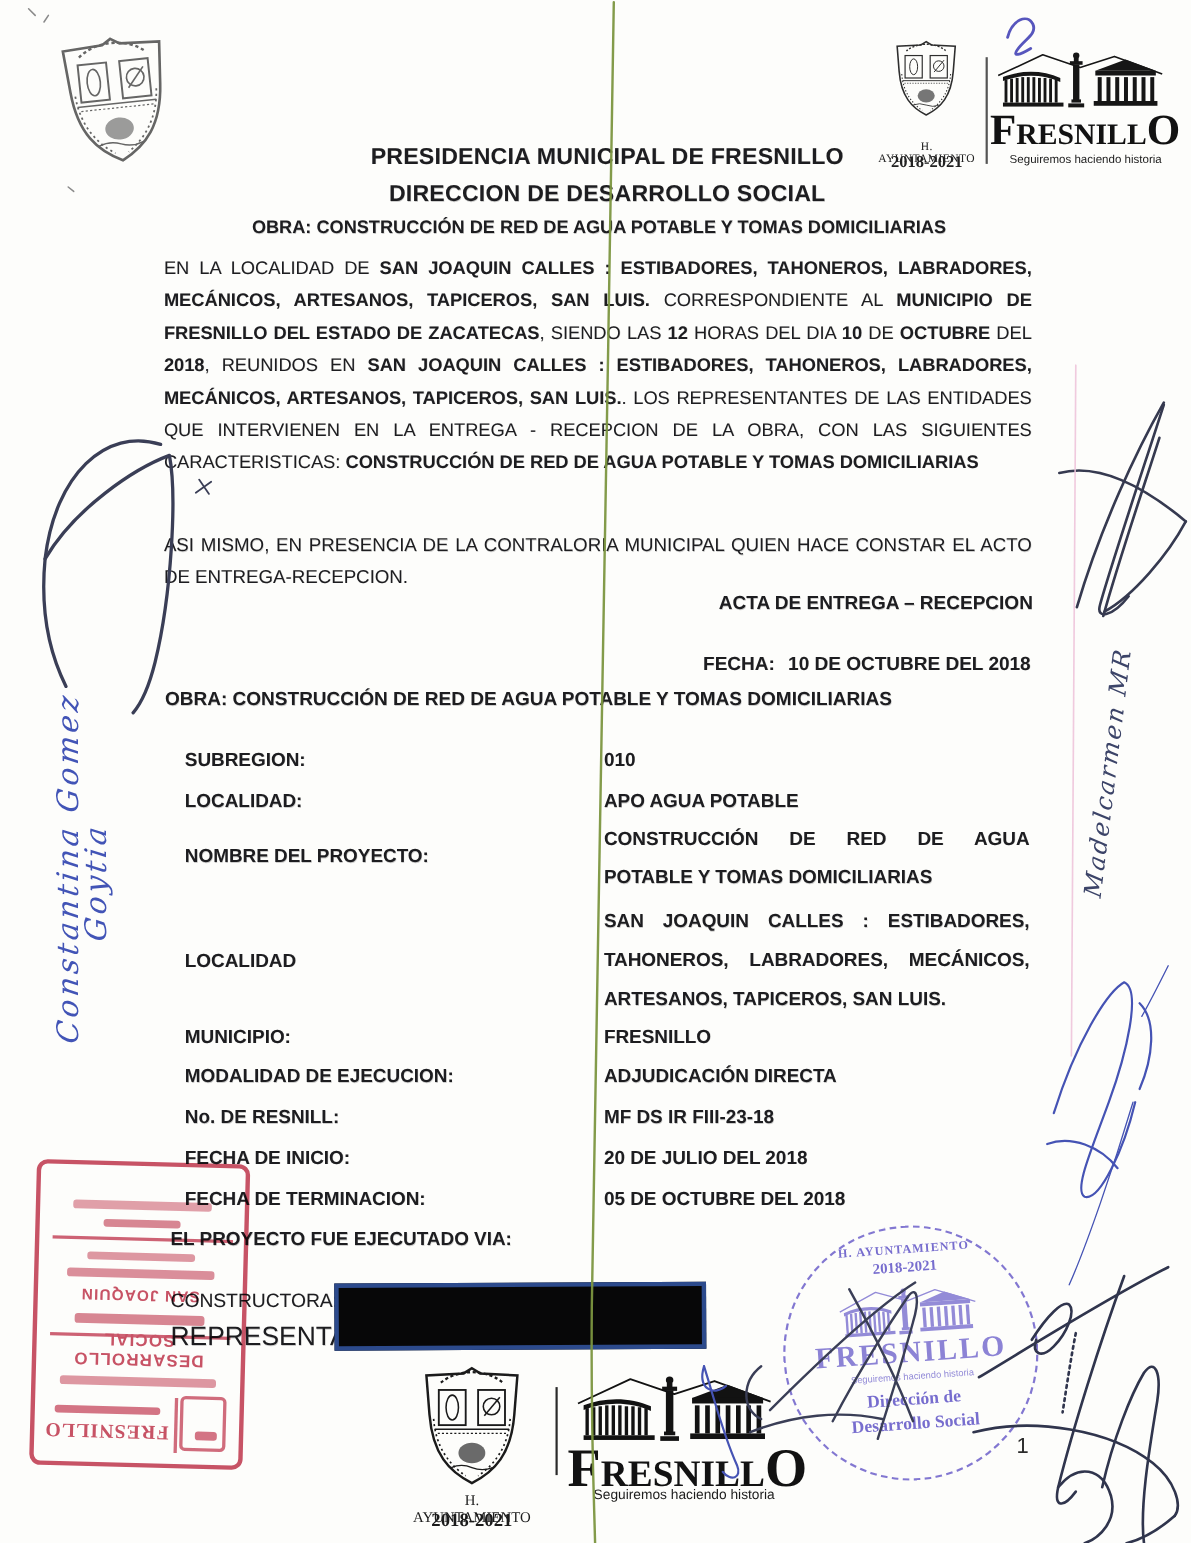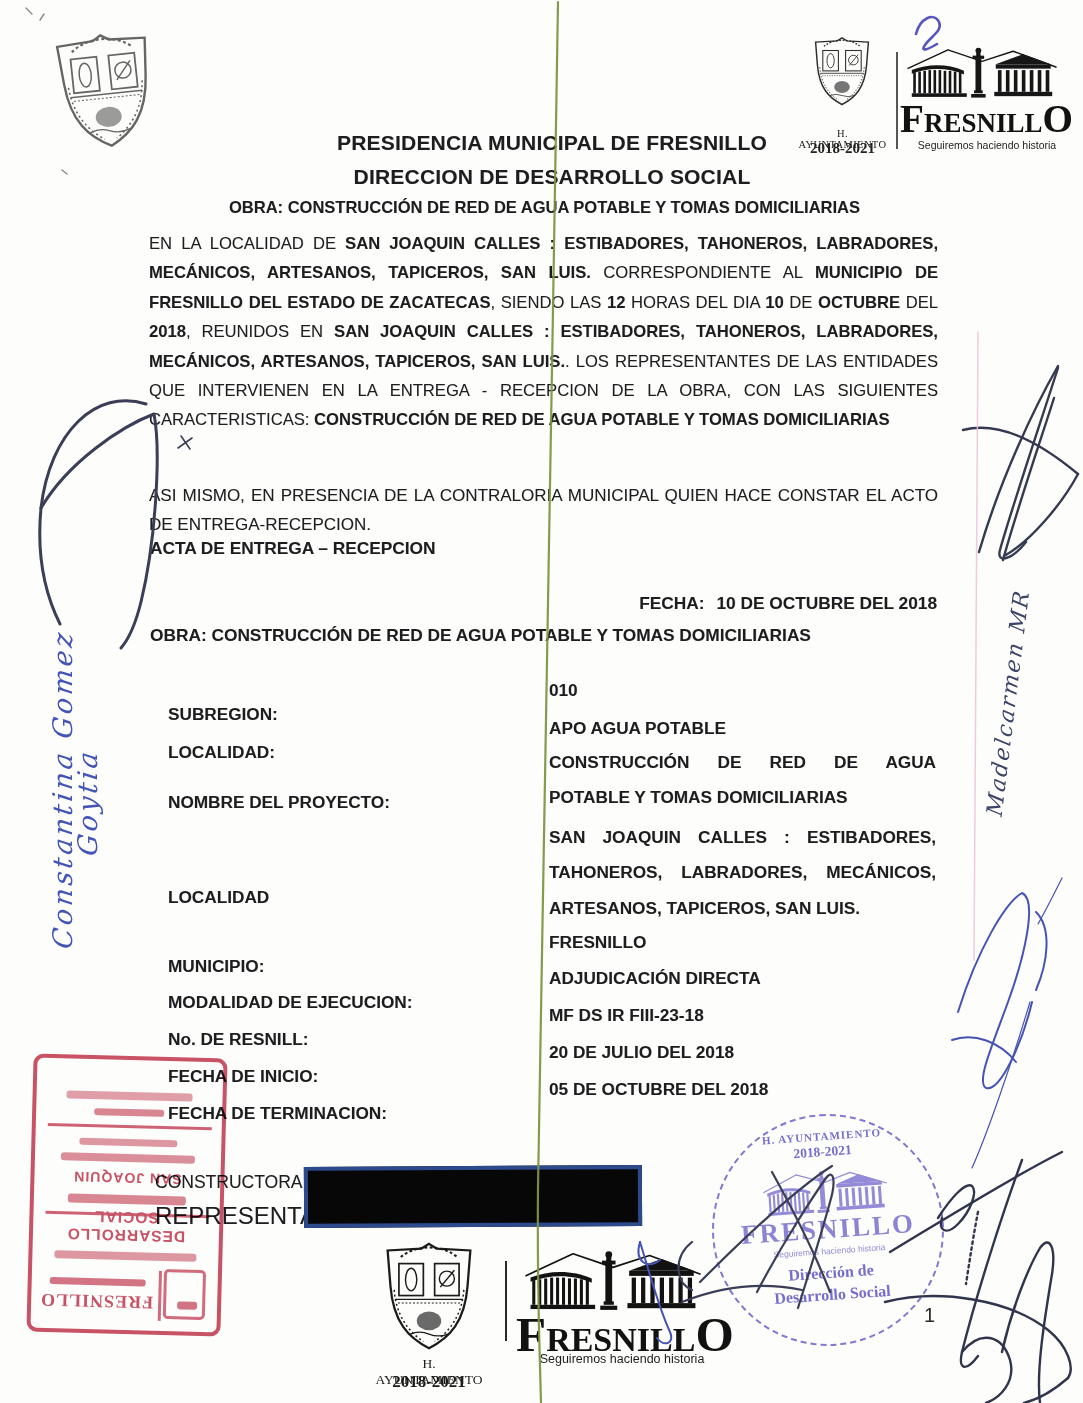--- a/index.html
+++ b/index.html
@@ -11,21 +11,21 @@
   .ink{text-shadow:0.4px 0.4px 0 rgba(40,40,40,0.22);}
 
   
   .h1{left:172px;width:760px;font-size:21px;font-weight:bold;text-align:center;letter-spacing:.2px;}
   .hobra{left:150px;width:789px;font-size:16.5px;font-weight:bold;text-align:center;}
 
   
   .para{left:149px;width:789px;font-size:16.6px;line-height:29.4px;text-align:justify;}
 
   
-  .fl{position:absolute;left:168px;font-size:17.2px;font-weight:bold;white-space:nowrap;margin-top:24px;}
+  .fl{position:absolute;left:168px;font-size:17.2px;font-weight:bold;white-space:nowrap;}
   .fv{position:absolute;left:549px;font-size:17.2px;font-weight:bold;white-space:nowrap;}
   .sp{white-space:normal;width:387px;text-align:justify;text-align-last:justify;}
 
   
   .serif{font-family:"Liberation Serif",serif;}
   .brand{font-family:"Liberation Serif",serif;font-weight:bold;color:#121212;white-space:nowrap;}
   .brand .cap{font-size:1.45em;}
   .tagline{font-family:"Liberation Sans",sans-serif;color:#1c1c1c;}
   .divider{background:#2a2a2a;width:1.5px;}
 
@@ -132,21 +132,21 @@
   <div class="abs z10 tagline" style="left:912px;top:139px;width:150px;text-align:center;font-size:10.5px">Seguiremos haciendo historia</div>
 
   <div class="abs z10 h1 ink" style="top:165px">DIRECCION DE DESARROLLO SOCIAL</div>
   <div class="abs z10 h1 ink" style="top:131px">PRESIDENCIA MUNICIPAL DE FRESNILLO</div>
   <div class="abs z10 hobra ink" style="top:198px"><span>OBRA: </span><span class="u">CONSTRUCCIÓN DE RED DE AGUA POTABLE Y TOMAS DOMICILIARIAS</span></div>
 
   <div class="abs z10 para ink" style="top:229px"><span>EN LA LOCALIDAD DE </span><span class="b u">SAN  JOAQUIN CALLES : ESTIBADORES, TAHONEROS, LABRADORES, MECÁNICOS, ARTESANOS, TAPICEROS, SAN LUIS.</span><span> CORRESPONDIENTE AL </span><span class="b">MUNICIPIO DE FRESNILLO DEL ESTADO DE ZACATECAS</span><span>, SIENDO LAS </span><span class="b u">12</span><span> HORAS DEL DIA </span><span class="b u">10</span><span> DE </span><span class="b u">OCTUBRE</span><span> DEL </span><span class="b u">2018</span><span>, REUNIDOS EN </span><span class="b u">SAN  JOAQUIN CALLES : ESTIBADORES, TAHONEROS, LABRADORES, MECÁNICOS, ARTESANOS, TAPICEROS, SAN LUIS.</span><span>. LOS REPRESENTANTES DE LAS ENTIDADES QUE INTERVIENEN EN LA ENTREGA - RECEPCION DE LA OBRA, CON LAS SIGUIENTES CARACTERISTICAS: </span><span class="b u">CONSTRUCCIÓN DE RED DE AGUA POTABLE Y TOMAS DOMICILIARIAS</span></div>
 
   <div class="abs z10 para ink" style="top:481px;font-size:17px">ASI MISMO, EN PRESENCIA DE LA CONTRALORIA MUNICIPAL QUIEN HACE CONSTAR EL ACTO DE ENTREGA-RECEPCION.</div>
 
-  <div class="abs z10 ink" style="left:150px;top:538px;width:789px;text-align:left;font-size:17.3px;font-weight:bold">ACTA DE ENTREGA – RECEPCION</div>
+  <div class="abs z10 ink" style="left:150px;top:538px;width:789px;text-align:right;font-size:17.3px;font-weight:bold">ACTA DE ENTREGA – RECEPCION</div>
 
   <div class="abs z10 ink" style="left:150px;top:593px;width:787px;text-align:right;font-size:17.3px;font-weight:bold">
     <span>FECHA:</span><span class="u" style="margin-left:12px">10 DE OCTUBRE DEL 2018</span>
   </div>
   <div class="abs z10 ink" style="left:150px;top:625px;font-size:17.3px;font-weight:bold">
     <span>OBRA: </span><span class="u">CONSTRUCCIÓN DE RED DE AGUA POTABLE Y TOMAS DOMICILIARIAS</span>
   </div>
 
   <div class="abs z10 ink">
     <span class="fl" style="top:680px">SUBREGION:</span>
@@ -180,20 +180,21 @@
     <span class="fv u" style="top:1005px">MF DS IR FIII-23-18</span>
   </div>
   <div class="abs z10 ink">
     <span class="fl" style="top:1042px">FECHA DE INICIO:</span>
     <span class="fv u" style="top:1042px">20 DE JULIO DEL 2018</span>
   </div>
   <div class="abs z10 ink">
     <span class="fl" style="top:1079px">FECHA DE TERMINACION:</span>
     <span class="fv u" style="top:1079px">05 DE OCTUBRE DEL 2018</span>
   </div>
+  <div class="abs z10 ink fl" style="left:155px;top:1116px">EL PROYECTO FUE EJECUTADO VIA:</div>
 
   <div class="abs z10 ink" style="left:155px;top:1172px;font-size:17.5px">CONSTRUCTORA:</div>
   <div class="abs z10 ink" style="left:155px;top:1202px;font-size:24px">REPRESENTANTE</div>
 
   <div class="abs z15 redaction"></div>
 
   <div class="abs z20 redstamp">
     <div class="abs" style="left:12px;top:12px;width:36px;height:44px;border:3px solid #c5445a;border-radius:5px;opacity:.85"></div>
     <div class="smudge" style="left:20px;top:22px;width:20px;height:8px"></div>
     <div class="abs" style="left:56px;top:10px;width:3px;height:50px;background:#c5445a;opacity:.85"></div>

